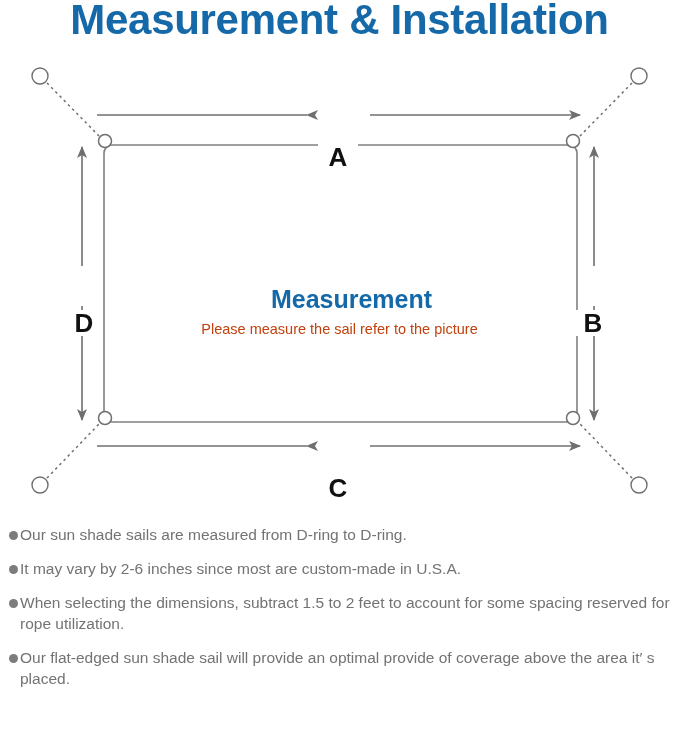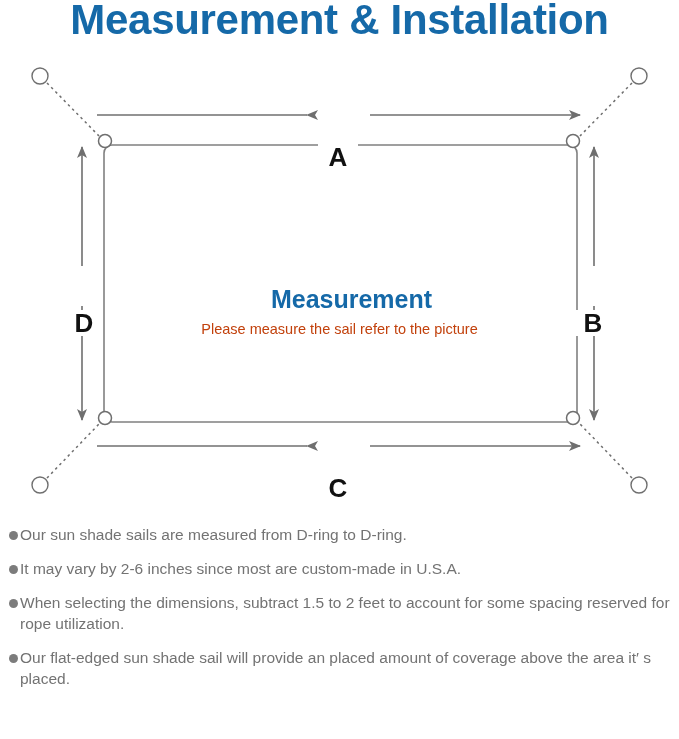--- a/index.html
+++ b/index.html
@@ -204,15 +204,15 @@
   <div class="note-item">
     <span class="note-bullet"></span>
     <span class="note-text">It may vary by 2-6 inches since most are custom-made in U.S.A.</span>
   </div>
   <div class="note-item">
     <span class="note-bullet"></span>
     <span class="note-text">When selecting the dimensions, subtract 1.5 to 2 feet to account for some spacing reserved for rope utilization.</span>
   </div>
   <div class="note-item">
     <span class="note-bullet"></span>
-    <span class="note-text">Our flat-edged sun shade sail will provide an placed amount of coverage above the area it′ s placed.</span>
+    <span class="note-text">Our flat-edged sun shade sail will provide an optimal provide of coverage above the area it′ s placed.</span>
   </div>
 </div>
 
 </body></html>

